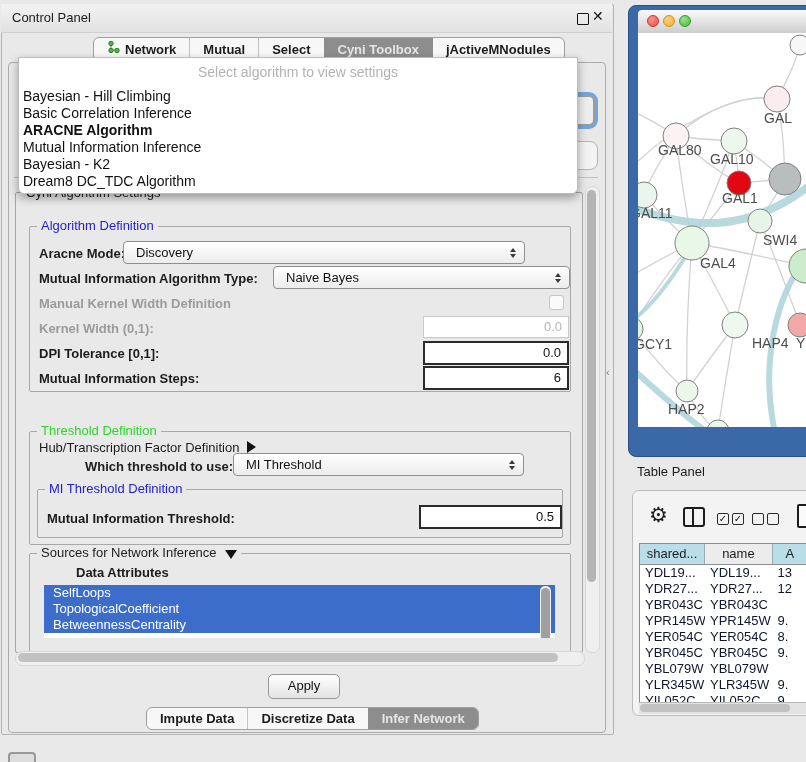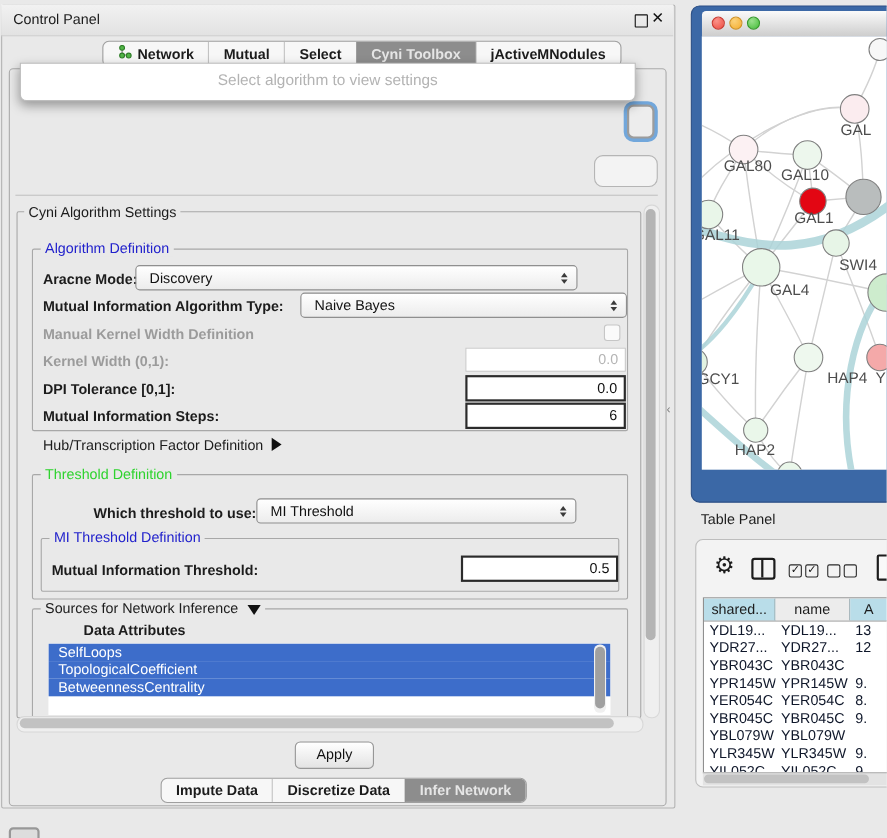--- a/index.html
+++ b/index.html
@@ -40,21 +40,21 @@
   .dd-item{font-size:14px;color:#111;padding:1px 0 1px 4px;line-height:15px;}
   .dd-item.bold{font-weight:bold;}
 
   
   .gbox{border:1px solid #a8a8a8;border-radius:2px;}
   .glabel{position:absolute;background:#e9e9e9;padding:0 4px;font-size:13px;color:#1c1c1c;line-height:14px;}
   .glabel.blue{color:#2222cc;}
   .glabel.green{color:#2fd32f;}
   .lbl{position:absolute;font-size:13px;font-weight:bold;color:#1c1c1c;white-space:nowrap;}
   .lbl.dis{color:#9b9b9b;}
-  .plain{font-weight:normal;}
+  .plain{font-weight:normal;margin-top:43px;}
 
   .combo{position:absolute;height:23px;border:1px solid #8f8f8f;border-radius:4px;
          background:linear-gradient(#ffffff,#ececec);box-sizing:border-box;}
   .combo .val{position:absolute;left:12px;top:0;line-height:21px;font-size:13px;color:#111;}
   .arrows{position:absolute;right:8px;top:50%;transform:translateY(-50%);display:flex;flex-direction:column;gap:2px;}
   .arrows i{display:block;width:0;height:0;border-left:3.5px solid transparent;border-right:3.5px solid transparent;}
   .arrows .up{border-bottom:4px solid #3a3a3a;}
   .arrows .dn{border-top:4px solid #3a3a3a;}
 
   .tfield{position:absolute;height:20px;background:#fff;box-sizing:content-box;}
@@ -63,21 +63,21 @@
   .tfield.dis{border:1px solid #c9c9c9;}
   .tfield.dis .v{color:#b5b5b5;}
   .checkbox{position:absolute;width:13px;height:13px;border:1px solid #c6c6c6;border-radius:3px;background:#fafafa;}
 
   .tri-right{display:inline-block;width:0;height:0;border-top:6px solid transparent;border-bottom:6px solid transparent;
              border-left:9px solid #111;margin-left:8px;vertical-align:-1px;}
   .tri-down{display:inline-block;width:0;height:0;border-left:6px solid transparent;border-right:6px solid transparent;
             border-top:9px solid #111;margin-left:8px;vertical-align:-2px;}
 
   
-  .attr-list{left:44px;top:585px;width:511px;height:65px;background:#fff;overflow:hidden;}
+  .attr-list{left:44px;top:585px;width:511px;height:53px;background:#fff;overflow:hidden;}
   .attr-item{height:16px;line-height:16px;background:#3d6dca;color:#fff;font-size:13px;padding-left:9px;}
   .attr-vscroll{position:absolute;left:496px;top:1px;width:11px;height:62px;background:#f0f0f0;border-radius:5px;}
   .attr-vscroll .thumb{position:absolute;left:1px;top:2px;width:9px;height:56px;border-radius:5px;background:#a0a0a0;}
 
   
   .vscroll{left:585px;top:186px;width:13px;height:465px;background:#efefef;border:1px solid #d8d8d8;border-radius:7px;z-index:3;}
   .vscroll .thumb{position:absolute;left:1px;top:3px;width:9px;height:392px;background:#b4b4b4;border-radius:5px;}
   .hscroll{left:15px;top:651px;width:568px;height:13px;background:#efefef;border:1px solid #d8d8d8;border-radius:7px;z-index:3;}
   .hscroll .thumb{position:absolute;left:2px;top:1px;width:540px;height:9px;background:#c2c2c2;border-radius:5px;}
 
@@ -257,20 +257,28 @@
       <div class="tab">
         <span>Discretize Data</span>
       </div>
       <div class="tab sel">
         <span>Infer Network</span>
       </div>
     </div>
 
   <div class="abs dropdown">
     <div class="dd-placeholder">Select algorithm to view settings</div>
+    <div id="dropdown-list">
+        <div class="dd-item">Bayesian - Hill Climbing</div>
+        <div class="dd-item">Basic Correlation Inference</div>
+        <div class="dd-item bold">ARACNE Algorithm</div>
+        <div class="dd-item">Mutual Information Inference</div>
+        <div class="dd-item">Bayesian - K2</div>
+        <div class="dd-item">Dream8 DC_TDC Algorithm</div>
+      </div>
   </div>
 
   <div class="abs divider-handle">‹</div>
 
   <div class="abs net-window">
     <div class="net-titlebar">
       <span class="tl" style="left:9px;background:radial-gradient(circle at 35% 30%,#fa938a,#ee4b40);border:1px solid #c93a31;"></span>
       <span class="tl" style="left:25px;background:radial-gradient(circle at 35% 30%,#fbd27a,#f5ad2d);border:1px solid #d19222;"></span>
       <span class="tl" style="left:41px;background:radial-gradient(circle at 35% 30%,#9be08e,#44bd38);border:1px solid #36992c;"></span>
     </div>

